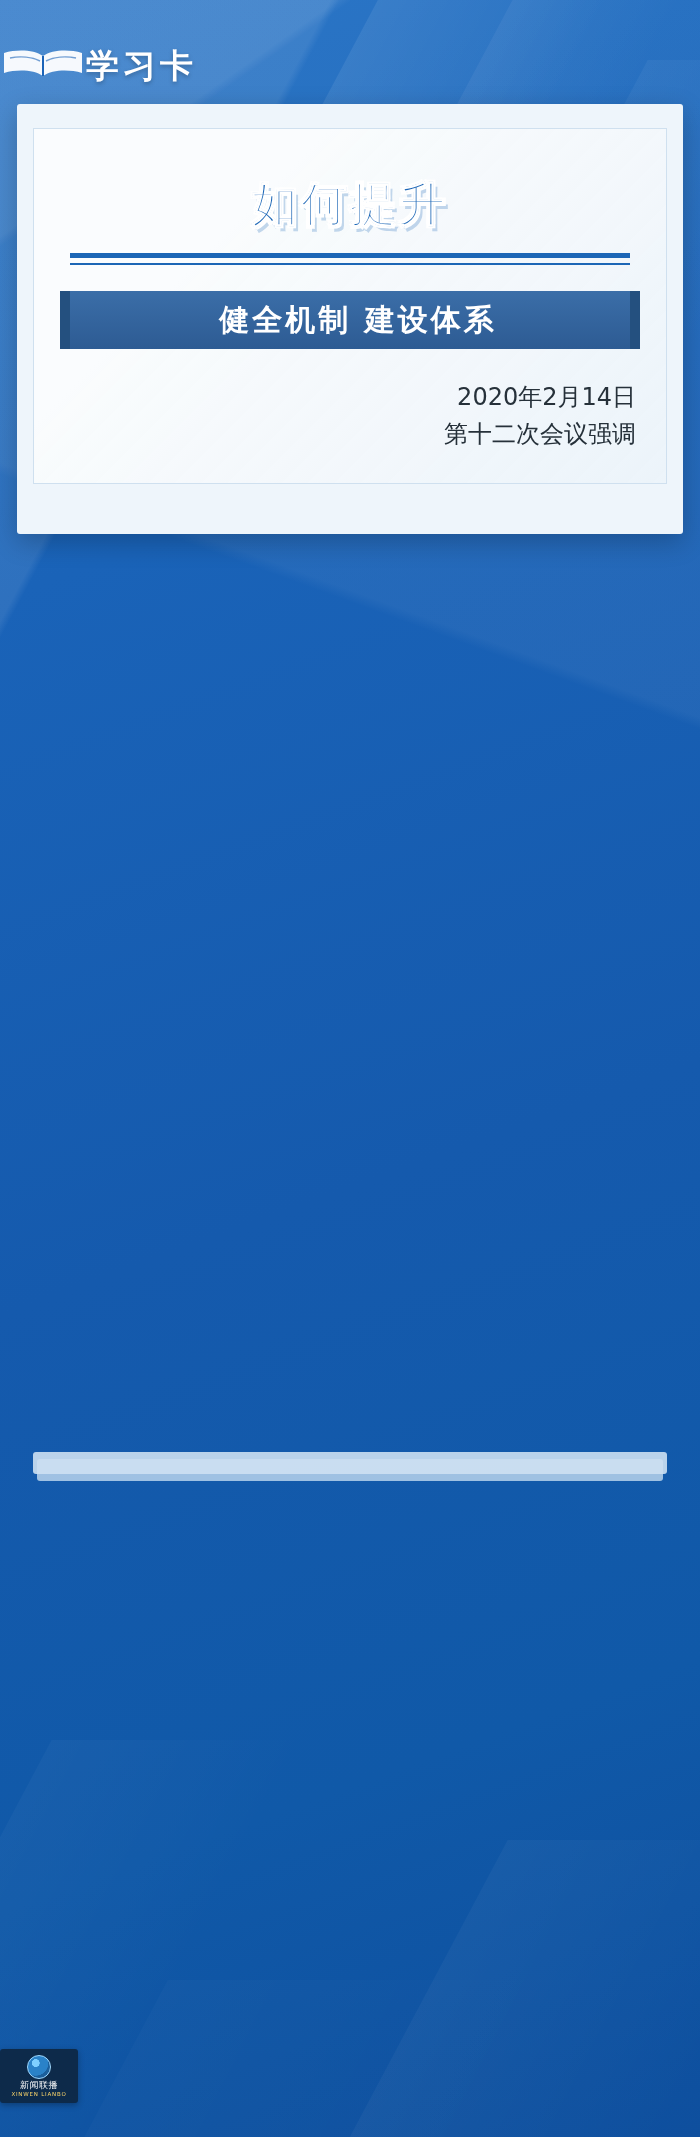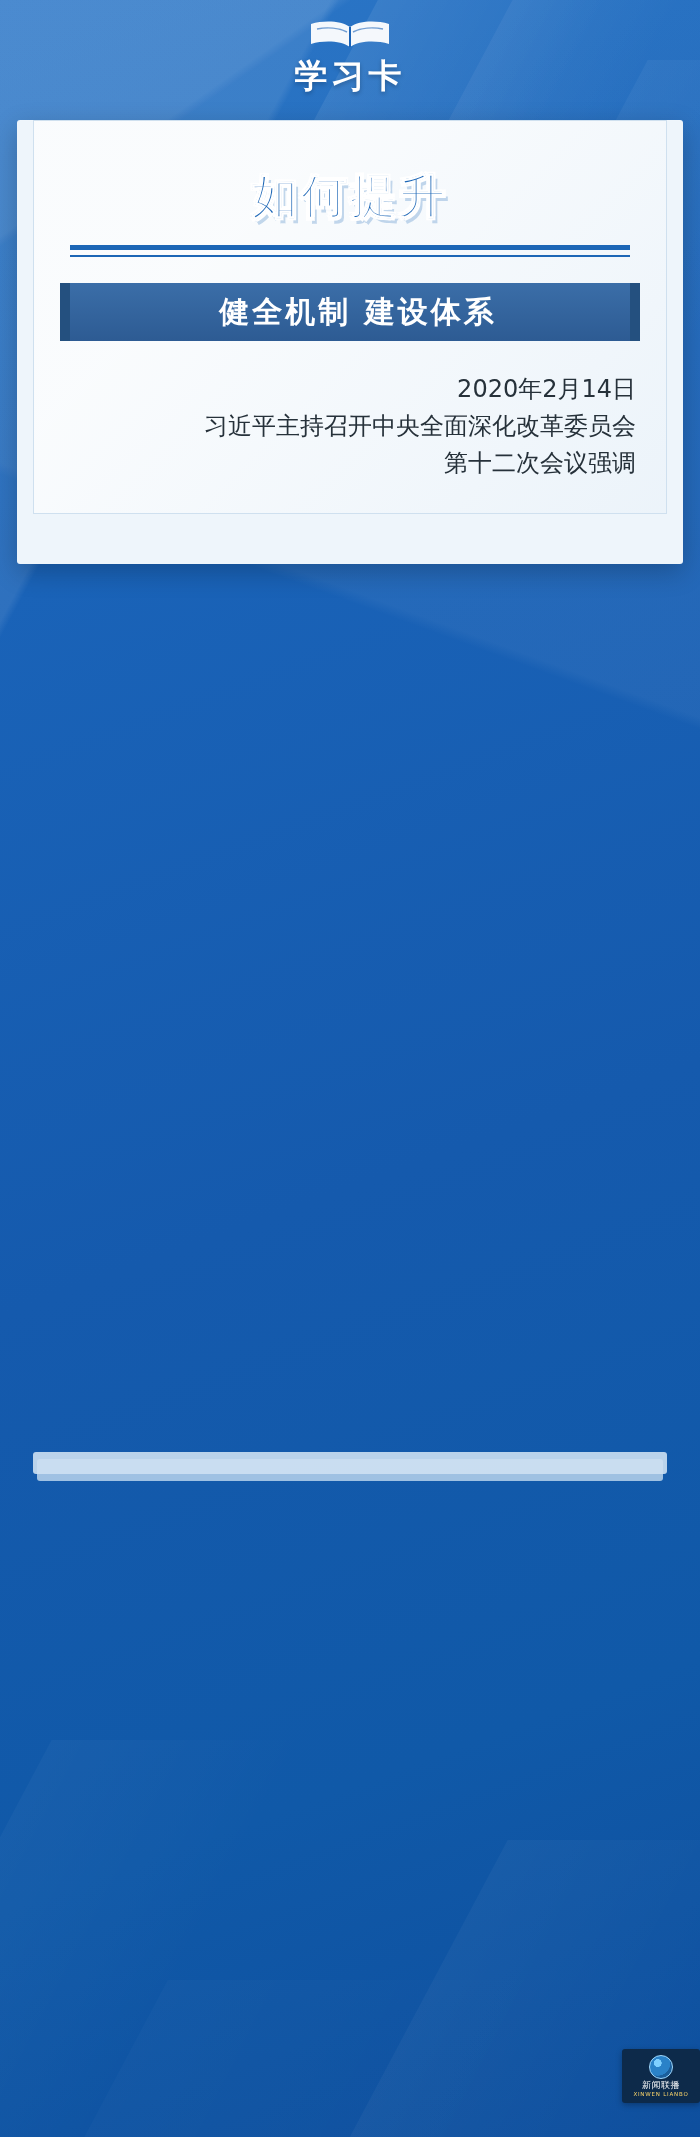--- a/index.html
+++ b/index.html
@@ -38,21 +38,21 @@
   .s4 { top: 1740px;left: -60px; width: 260px; height: 420px; opacity: .22;}
   .s5 { top: 1840px;left: 420px; width: 320px; height: 330px; opacity: .26;}
   .s6 { top: 1980px;left: 120px; width: 420px; height: 180px; opacity: .14;}
 
   
   .header {
     position: relative;
     width: 700px;
     height: 108px;
     display: flex;
-    flex-direction: column;
+    flex-direction: row;
     align-items: center;
     justify-content: flex-start;
     padding-top: 20px;
     box-sizing: border-box;
   }
   .book-icon { width: 86px; height: 30px; display:block; }
   .header-title {
     margin-top: 4px;
     color: #ffffff;
     font-size: 33px;
@@ -78,21 +78,21 @@
   }
   .layer-a { top: 1355px; height: 22px; background:#b9d4ec; opacity:.85; left: 20px; width: 626px;}
   .layer-b { top: 1348px; height: 22px; background:#cde0f2; opacity:.9;  left: 16px; width: 634px;}
 
   .card {
     position: relative;
     width: 666px;
     background: #eef5fb;
     border-radius: 3px;
     box-shadow: 0 8px 26px rgba(0,0,0,.22);
-    padding: 0 0 34px 0;
+    padding: 8px 0 34px 0;
     box-sizing: border-box;
   }
   .card-inner {
     margin: 16px;
     border: 1px solid #cfe0ef;
     background:
       linear-gradient(135deg, rgba(255,255,255,.7) 0 30%, rgba(235,243,250,.6) 100%),
       #edf4fa;
     padding: 26px 30px 30px 30px;
     box-sizing: border-box;
@@ -206,21 +206,21 @@
   }
   .attribution div { display: block; }
 
   
   .footer {
     position: absolute;
     left: 0;
     bottom: 34px;
     width: 700px;
     display: flex;
-    justify-content: flex-end;
+    justify-content: flex-start;
   }
   .logo-box {
     width: 78px;
     height: 54px;
     background: #0d2a4a;
     border-radius: 3px;
     display: flex;
     flex-direction: column;
     align-items: center;
     justify-content: center;
@@ -280,21 +280,20 @@
           <div class="rule-thin"></div>
         </div>
 
         <div class="banner">
           <span class="banner-text">健全机制  建设体系</span>
         </div>
 
         <div class="quote-block">
           <div class="attribution">
             <div>2020年2月14日</div>
-            <div>习近平主持召开中央全面深化改革委员会</div>
             <div>第十二次会议强调</div>
           </div>
         </div>
 
 
       </div>
     </div>
   </div>
 
   <div class="footer">

